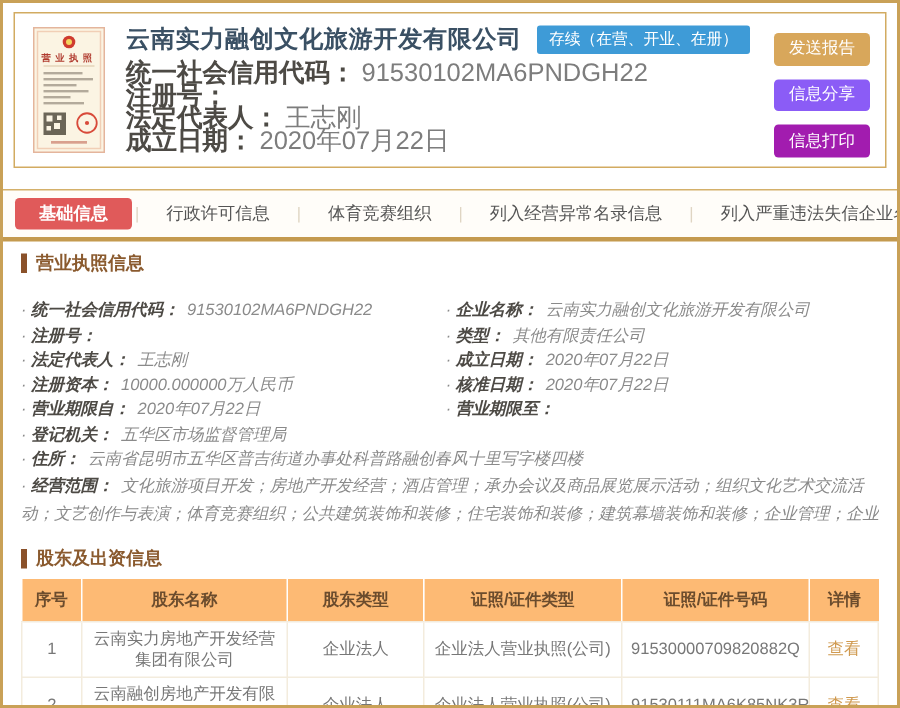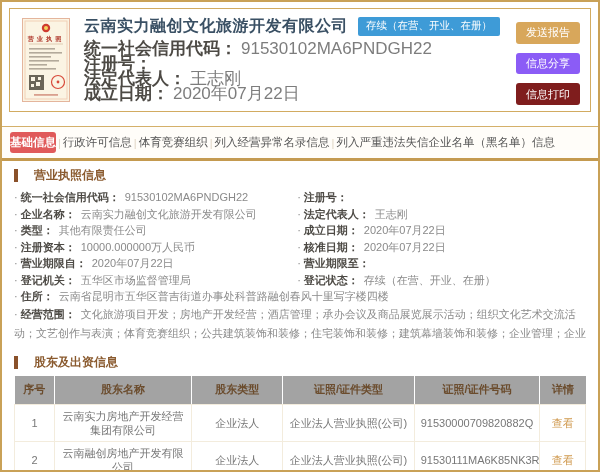--- a/index.html
+++ b/index.html
@@ -13,43 +13,43 @@
   .title-row{display:flex;align-items:center;margin-bottom:4px;}
   .company-title{font-size:16px;font-weight:bold;color:#3a5064;letter-spacing:.5px;white-space:nowrap;}
   .status-badge{margin-left:10px;background:#3e9bd7;color:#fff;font-size:10.5px;padding:2px 8px 3px 8px;border-radius:2px;white-space:nowrap;}
   .hline{font-size:17px;line-height:15px;white-space:nowrap;}
   .hline .lab{font-weight:bold;color:#4d4a45;}
   .hline .val{color:#7d7d7d;margin-left:4px;}
   .btn-col{flex:0 0 66px;display:flex;flex-direction:column;align-items:flex-end;gap:9px;padding-top:6px;}
   .hbtn{width:64px;height:36px;line-height:19px;text-align:center;color:#fff;font-size:11px;border:none;border-radius:3px;cursor:pointer;padding:0;}
   .hbtn.b0{background:#d8a75b;}
   .hbtn.b1{background:#8b5cf6;}
-  .hbtn.b2{background:#7f1d1d;}
+  .hbtn.b2{background:#a21caf;}
 
   
   .tab-strip{margin-top:14px;border-top:1px solid #d4b06a;border-bottom:3px solid #c49a4f;background:#fffdf9;display:flex;align-items:center;padding:5px 8px;}
-  .tab{font-size:11.5px;color:#555;padding:3px 0;cursor:pointer;white-space:nowrap;}
+  .tab{font-size:11.5px;color:#555;padding:3px 16px;cursor:pointer;white-space:nowrap;}
   .tab.active{background:#e05a5a;color:#fff;border-radius:3px;font-weight:bold;}
   .tab-div{color:#dfd5c3;margin:0 2px;font-size:11px;}
 
   
   .content{padding:8px 12px 0 12px;}
-  .sec-title{font-size:12px;font-weight:bold;color:#8a5a2e;border-left:4px solid #8a512a;padding-left:16px;line-height:13px;}
-  .field-grid{display:grid;grid-template-columns:49.5% 50.5%;margin-top:7px;}
+  .sec-title{font-size:12px;font-weight:bold;color:#8a5a2e;border-left:4px solid #8a512a;padding-left:6px;line-height:13px;}
+  .field-grid{display:grid;grid-template-columns:49.5% 50.5%;margin-top:17px;font-style:italic;}
   .field{font-size:11px;line-height:16.5px;white-space:nowrap;overflow:hidden;}
   .field .bullet{color:#8a8a8a;margin-right:3px;}
   .field .flabel{font-weight:bold;color:#4d4a45;}
   .field .fvalue{color:#8a8a8a;margin-left:5px;}
   .field.wide{grid-column:1 / span 2;}
   .field.scope{white-space:normal;line-height:19px;height:40px;}
 
   
   .sh-title{margin-top:11px;}
   table.sh{width:100%;border-collapse:collapse;margin-top:7px;table-layout:fixed;}
-  table.sh th{background:#a3a3a3;color:#6b4c2d;font-size:11px;font-weight:bold;height:26px;border-right:1px solid #fff;border-bottom:1px solid #f3ecdd;}
+  table.sh th{background:#fdba74;color:#6b4c2d;font-size:11px;font-weight:bold;height:26px;border-right:1px solid #fff;border-bottom:1px solid #f3ecdd;}
   table.sh th:last-child{border-right:none;}
   table.sh td{font-size:11px;color:#777;text-align:center;border:1px solid #f3ecdd;padding:4px 6px;line-height:14px;}
   table.sh td.link{color:#d09a50;cursor:pointer;}
   .c-seq{width:7%;} .c-name{width:24%;} .c-type{width:16%;} .c-cert{width:23%;} .c-no{width:22%;} .c-det{width:8%;}
 </style>
 </head>
 <body>
 
 <div class="page">
 
@@ -125,36 +125,35 @@
     <span class="tab-div">|</span>
     <span class="tab">列入严重违法失信企业名单（黑名单）信息</span>
   </div>
 
   <div class="content">
 
     <div class="sec-title">营业执照信息</div>
 
     <div class="field-grid">
       <div class="field"><span class="bullet">·</span><span class="flabel">统一社会信用代码：</span><span class="fvalue">91530102MA6PNDGH22</span></div>
+      <div class="field"><span class="bullet">·</span><span class="flabel">企业名称：</span><span class="fvalue">云南实力融创文化旅游开发有限公司</span></div>
+
       <div class="field"><span class="bullet">·</span><span class="flabel">注册号：</span><span class="fvalue"></span></div>
+      <div class="field"><span class="bullet">·</span><span class="flabel">类型：</span><span class="fvalue">其他有限责任公司</span></div>
 
-      <div class="field"><span class="bullet">·</span><span class="flabel">企业名称：</span><span class="fvalue">云南实力融创文化旅游开发有限公司</span></div>
       <div class="field"><span class="bullet">·</span><span class="flabel">法定代表人：</span><span class="fvalue">王志刚</span></div>
-
-      <div class="field"><span class="bullet">·</span><span class="flabel">类型：</span><span class="fvalue">其他有限责任公司</span></div>
       <div class="field"><span class="bullet">·</span><span class="flabel">成立日期：</span><span class="fvalue">2020年07月22日</span></div>
 
       <div class="field"><span class="bullet">·</span><span class="flabel">注册资本：</span><span class="fvalue">10000.000000万人民币</span></div>
       <div class="field"><span class="bullet">·</span><span class="flabel">核准日期：</span><span class="fvalue">2020年07月22日</span></div>
 
       <div class="field"><span class="bullet">·</span><span class="flabel">营业期限自：</span><span class="fvalue">2020年07月22日</span></div>
       <div class="field"><span class="bullet">·</span><span class="flabel">营业期限至：</span><span class="fvalue"></span></div>
 
       <div class="field"><span class="bullet">·</span><span class="flabel">登记机关：</span><span class="fvalue">五华区市场监督管理局</span></div>
-      <div class="field"><span class="bullet">·</span><span class="flabel">登记状态：</span><span class="fvalue">存续（在营、开业、在册）</span></div>
 
       <div class="field wide"><span class="bullet">·</span><span class="flabel">住所：</span><span class="fvalue">云南省昆明市五华区普吉街道办事处科普路融创春风十里写字楼四楼</span></div>
       <div class="field wide scope"><span class="bullet">·</span><span class="flabel">经营范围：</span><span class="fvalue">文化旅游项目开发；房地产开发经营；酒店管理；承办会议及商品展览展示活动；组织文化艺术交流活动；文艺创作与表演；体育竞赛组织；公共建筑装饰和装修；住宅装饰和装修；建筑幕墙装饰和装修；企业管理；企业营销策划；房地产租赁经营；市场调查；工程管理服务；建筑材料的销售（依法须经批准的项目，经相关部门批准后方可开展经营活动）</span></div>
     </div>
 
     <div class="sec-title sh-title">股东及出资信息</div>
 
     <table class="sh">
       <colgroup>
         <col class="c-seq">

